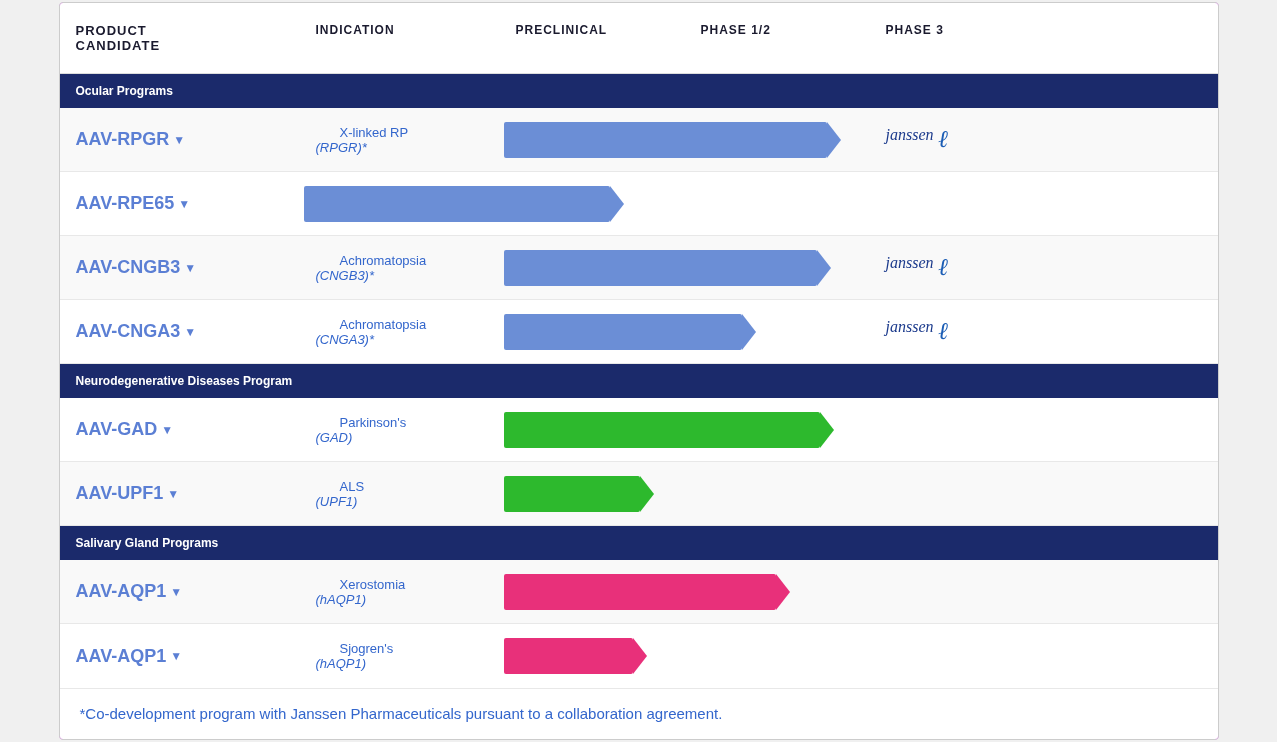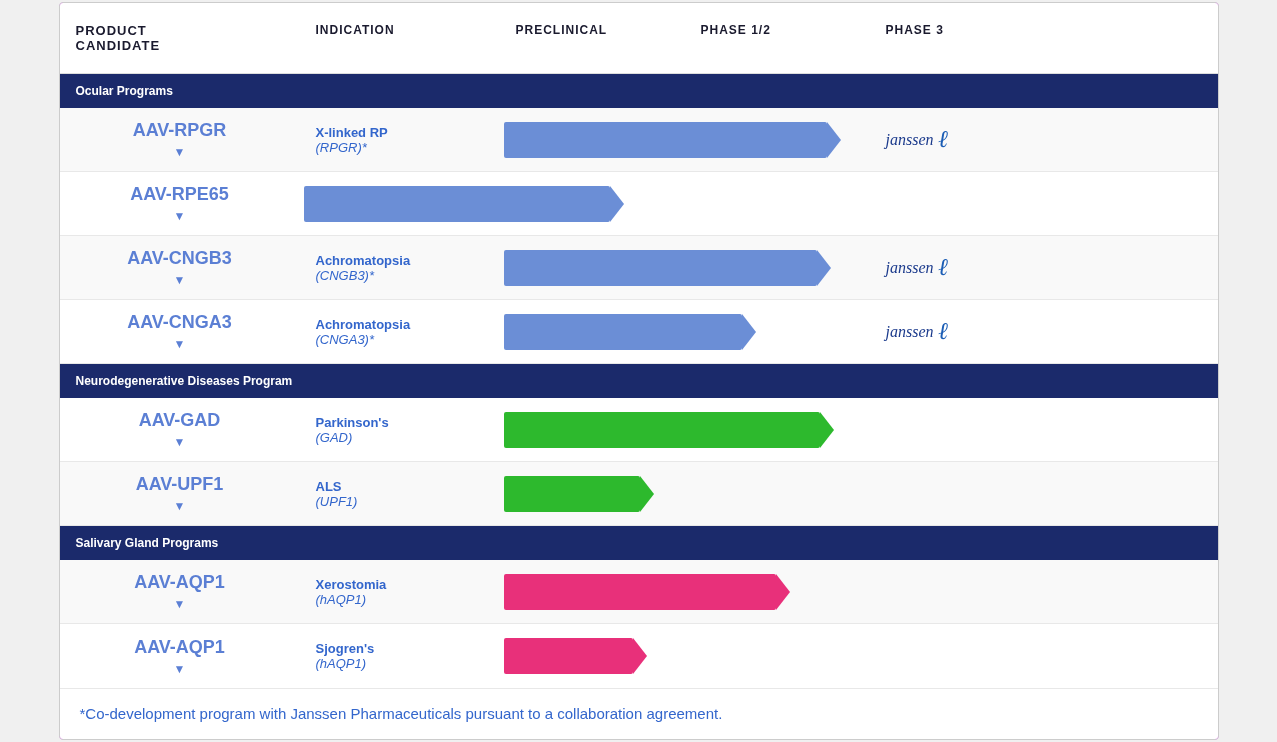--- a/index.html
+++ b/index.html
@@ -61,32 +61,32 @@
     .cell {
       padding: 8px 16px;
     }
     .product-cell {
       font-size: 18px;
       font-weight: 700;
       color: #5b7fd4;
       display: flex;
       align-items: center;
       gap: 4px;
-      flex-direction: column;
     }
     .chevron {
       font-size: 12px;
       color: #5b7fd4;
     }
     .indication-cell {
       font-size: 13px;
     }
     .indication-name {
       color: #3366cc;
-      font-weight: 700;
+      font-weight: 400;
+      margin-left: 24px;
     }
     .indication-sub {
       color: #3366cc;
       font-style: italic;
       font-weight: 400;
     }
     
     .bar-blue {
       height: 36px;
       background: #6b8ed6;
@@ -143,21 +143,20 @@
       width: 0;
       height: 0;
       border-top: 18px solid transparent;
       border-bottom: 18px solid transparent;
       border-left: 14px solid #e8307a;
     }
 
     
     .janssen-logo {
       display: flex;
-      align-items: center;
       gap: 2px;
       font-size: 16px;
       color: #1b3a8c;
       font-style: italic;
     }
     .janssen-j {
       font-size: 22px;
       font-weight: 700;
       color: #1b5db5;
       font-style: italic;

